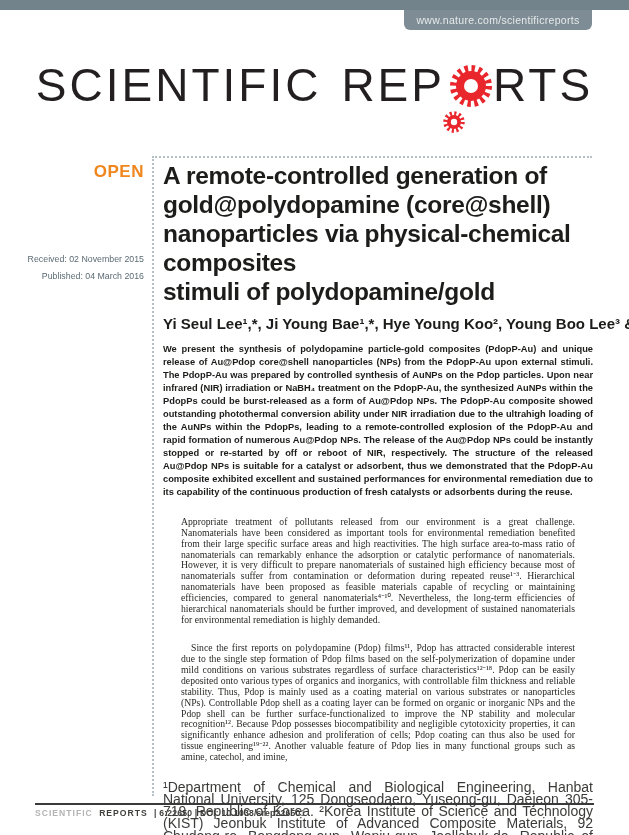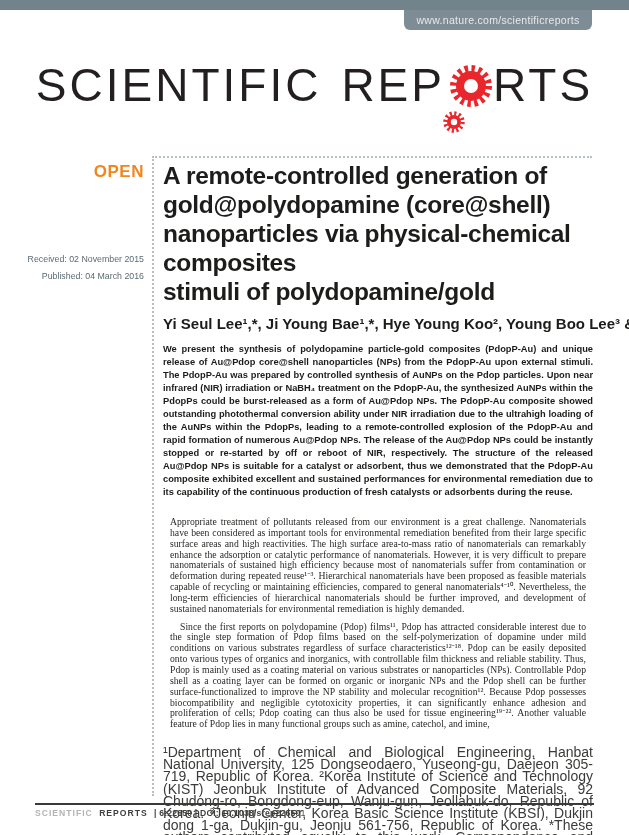--- a/index.html
+++ b/index.html
@@ -63,21 +63,21 @@
   }
   .abstract {
     margin-top: 11px; font-size: 9.3px; font-weight: 700; line-height: 13px;
     color: #1c1c1a; text-align: justify;
   }
   .bodytext {
     margin-top: 18px;
     font-family: "Liberation Serif", serif;
     font-size: 9.7px; line-height: 10.85px; color: #2a2926; text-align: justify;
   }
-  .bodytext p { margin: 7px; }
+  .bodytext p { margin: 18px; }
   .bodytext p + p { text-indent: 10px; }
   .affiliations {
     margin-top: 16px; font-size: 14px; line-height: 12.2px; color: #3b3b39;
     text-align: justify;
   }
 
   
   .footer-rule {
     position: absolute; left: 35px; top: 803px; width: 559px;
     border-top: 2px solid #3a3a3a;

